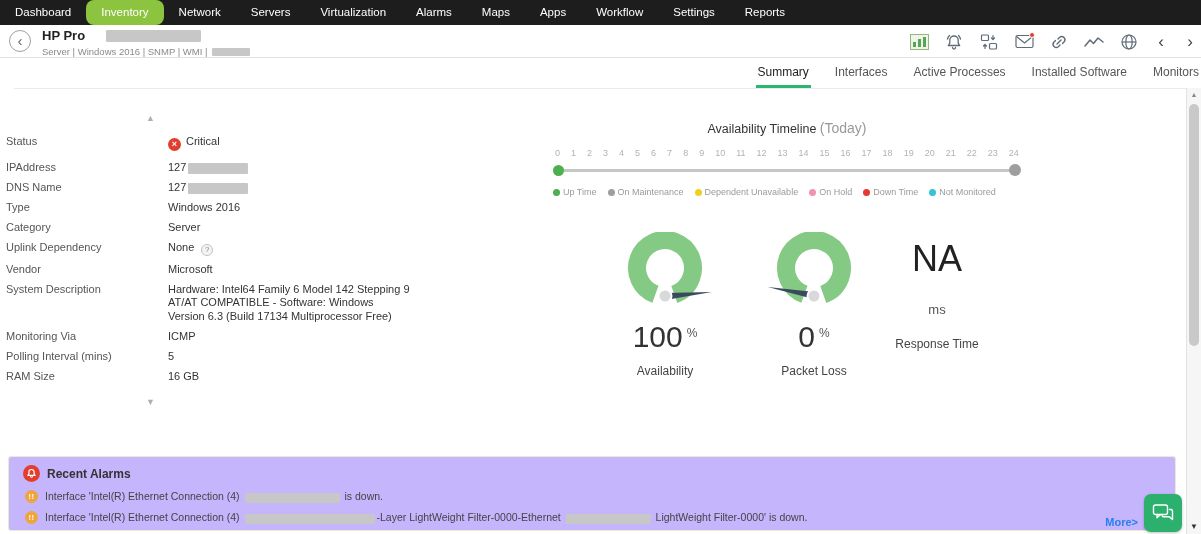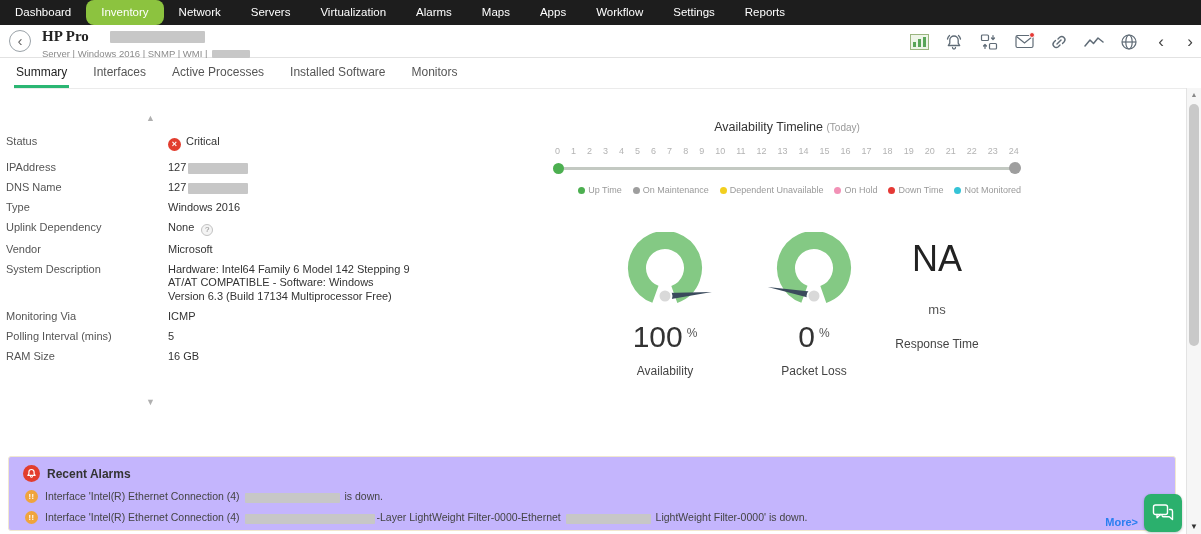--- a/index.html
+++ b/index.html
@@ -12,31 +12,31 @@
 
   
   .topnav { position: absolute; top: 0; left: 0; right: 0; height: 25px; background: #1d1d1d; display: flex; }
   .nav-item { color: #fff; font-size: 11.5px; line-height: 25px; padding: 0 15px; cursor: pointer; white-space: nowrap; border-radius: 8px; }
   .nav-item.active { background: #8cc33f; color: #fff; }
 
   
   .devheader { position: absolute; top: 25px; left: 0; right: 0; height: 33px; background: #fff; border-bottom: 1px solid #e2e2e2; }
   .back-btn { position: absolute; left: 9px; top: 5px; width: 22px; height: 22px; border: 1px solid #9aa2a8; border-radius: 50%; color: #666; font-size: 15px; line-height: 19px; text-align: center; cursor: pointer; background: #fff; }
   .dev-title-wrap { position: absolute; left: 42px; top: 3px; }
-  .dev-title { font-size: 15px; font-weight: bold; color: #222; display: flex; align-items: center; gap: 21px; font-family: Liberation Serif, serif; }
+  .dev-title { font-size: 13px; font-weight: bold; color: #222; display: flex; align-items: center; gap: 21px; }
   .red-title { width: 95px; height: 12px; }
   .dev-meta { margin-top: 3px; font-size: 9.5px; color: #8a8a8a; display: flex; align-items: center; gap: 5px; }
   .red-meta { width: 38px; height: 8px; }
   .header-icons { position: absolute; right: 4px; top: 0; height: 33px; display: flex; align-items: center; gap: 15px; }
   .hicon { width: 20px; height: 20px; display: flex; align-items: center; justify-content: center; position: relative; cursor: pointer; }
   .mail-dot { position: absolute; top: 0; right: -1px; width: 6px; height: 6px; background: #e53935; border-radius: 50%; border: 1px solid #fff; }
   .chev-nav { font-size: 17px; color: #444; cursor: pointer; width: 14px; text-align: center; line-height: 33px; }
 
   
-  .tabsbar { position: absolute; top: 58px; left: 14px; right: 0; height: 31px; background: #fff; border-bottom: 1px solid #ebebeb; display: flex; justify-content: flex-start; gap: 22px; }
+  .tabsbar { position: absolute; top: 58px; left: 14px; right: 0; height: 31px; background: #fff; border-bottom: 1px solid #ebebeb; display: flex; justify-content: flex-end; gap: 22px; }
   .tab { font-size: 12px; color: #555; line-height: 28px; cursor: pointer; padding: 0 2px; border-bottom: 3px solid transparent; white-space: nowrap; }
   .tab.active { color: #222; border-bottom-color: #2bb673; }
 
   
   .content { position: absolute; top: 89px; left: 0; right: 15px; bottom: 0; background: #fff; }
   .collapse-arrow { position: absolute; left: 146px; color: #b0b0b0; font-size: 9px; cursor: pointer; }
   .collapse-up { top: 24px; }
   .collapse-down { top: 308px; }
 
   
@@ -45,27 +45,27 @@
   .d-row.gap-lg { margin-bottom: 10px; }
   .d-label { width: 132px; color: #555; flex: none; }
   .d-value { margin-left: 30px; color: #333; max-width: 242px; }
   .status-icon { display: inline-block; width: 13px; height: 13px; border-radius: 50%; background: #e23d2e; color: #fff; font-size: 9px; font-weight: bold; line-height: 13px; text-align: center; margin-right: 5px; vertical-align: -2px; }
   .red-ip { width: 60px; height: 11px; margin-left: 2px; }
   .help-badge { display: inline-block; width: 12px; height: 12px; border-radius: 50%; border: 1px solid #c2c2c2; background: #f4f4f4; color: #888; font-size: 8px; line-height: 10px; text-align: center; margin-left: 7px; vertical-align: -1px; cursor: pointer; }
 
   
   .timeline { position: absolute; left: 553px; top: 31px; width: 468px; }
   .tl-title { text-align: center; font-size: 12.5px; color: #333; }
-  .tl-sub { font-size: 10px; color: #999; }
+  .tl-sub { font-size: 14px; color: #999; }
   .tl-hours { display: flex; justify-content: space-between; margin-top: 12px; padding: 0 2px; font-size: 9px; color: #b3b3b3; }
   .tl-track { position: relative; height: 14px; margin-top: 5px; }
   .tl-line { position: absolute; left: 4px; right: 4px; top: 6px; height: 3px; background: #c3c9c2; border-radius: 2px; }
   .tl-dot-start { position: absolute; left: 0; top: 2px; width: 11px; height: 11px; border-radius: 50%; background: #4caf50; }
   .tl-dot-end { position: absolute; right: 0; top: 1px; width: 12px; height: 12px; border-radius: 50%; background: #9e9e9e; cursor: pointer; }
-  .tl-legend { display: flex; justify-content: flex-end; align-items: center; gap: 11px; margin-top: 10px; font-size: 9px; color: #9a9a9a; }
+  .tl-legend { display: flex; justify-content: flex-start; align-items: center; gap: 11px; margin-top: 10px; font-size: 9px; color: #9a9a9a; }
   .legend-item { display: flex; align-items: center; gap: 3px; }
   .legend-dot { width: 7px; height: 7px; border-radius: 50%; }
 
   
   .gauge-block { position: absolute; top: 143px; width: 140px; text-align: center; }
   .g1 { left: 595px; } .g2 { left: 744px; } .g3 { left: 867px; }
   .g-value { margin-top: 4px; color: #333; }
   .g-num { font-size: 30px; font-weight: 400; }
   .g-unit { font-size: 12px; color: #555; margin-left: 4px; vertical-align: 10px; }
   .g-label { margin-top: 10px; font-size: 12px; color: #444; }
@@ -205,20 +205,24 @@
       <div class="d-label">IPAddress</div>
       <div class="d-value"><span>127</span><span class="redacted red-ip"></span></div>
     </div>
     <div class="d-row">
       <div class="d-label">DNS Name</div>
       <div class="d-value"><span>127</span><span class="redacted red-ip"></span></div>
     </div>
     <div class="d-row">
       <div class="d-label">Type</div>
       <div class="d-value">Windows 2016</div>
+    </div>
+    <div class="d-row">
+      <div class="d-label">Category</div>
+      <div class="d-value">Server</div>
     </div>
     <div class="d-row">
       <div class="d-label">Uplink Dependency</div>
       <div class="d-value"><span>None</span><span class="help-badge">?</span></div>
     </div>
     <div class="d-row">
       <div class="d-label">Vendor</div>
       <div class="d-value">Microsoft</div>
     </div>
     <div class="d-row">

